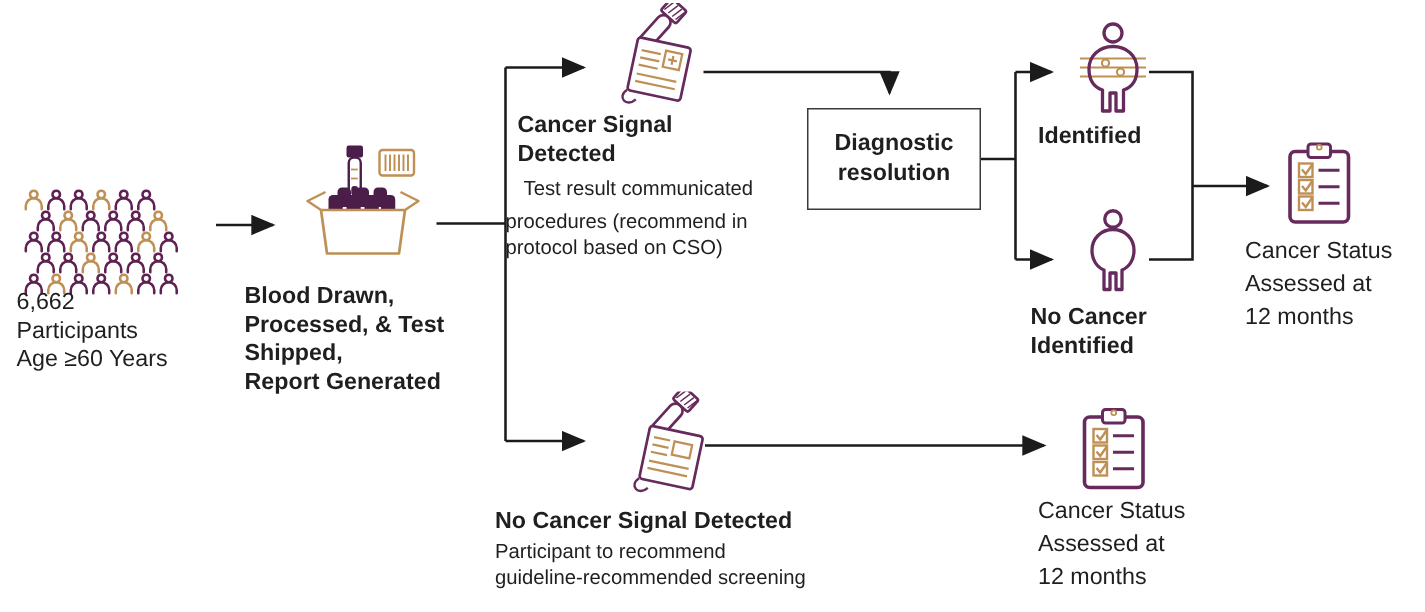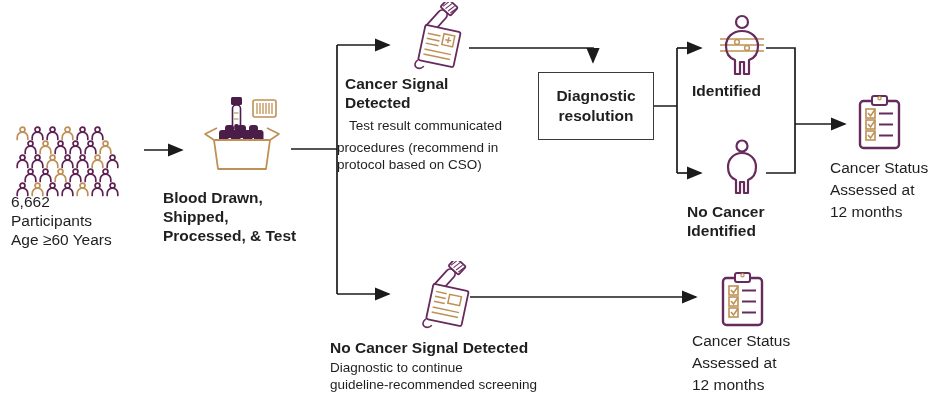--- a/index.html
+++ b/index.html
@@ -210,22 +210,23 @@
         <rect x="39" y="38" width="9.5" height="13" rx="3"></rect>
         <rect x="50" y="38" width="9.5" height="13" rx="3"></rect>
       </g>
       <path d="M10,48 L66,48 L62,77 L14,77 Z" fill="#fff" stroke="#bf9055" stroke-width="1.8" stroke-linejoin="round"></path>
       <path d="M10,48 L1,42 L13,36" fill="#fff" stroke="#bf9055" stroke-width="1.6" stroke-linejoin="round"></path>
       <path d="M66,48 L75,42 L63,36" fill="#fff" stroke="#bf9055" stroke-width="1.6" stroke-linejoin="round"></path>
     </svg>
   </div>
   <div class="abs node txt t-bold" style="left:163px;top:172px;width:160px;margin-top:16px;">
     <div>Blood Drawn,</div>
+    <div>Processed, &amp; Test</div>
     <div>Shipped,</div>
-    <div>Processed, &amp; Test</div>
+    <div>Report Generated</div>
   </div>
 
   <div class="abs node" style="left:399px;top:2px;width:74px;height:74px;">
     <svg width="74" height="74" viewBox="0 0 74 74">
       <g transform="rotate(42 48 8)">
         <rect x="43" y="10" width="9.5" height="28" rx="4.7" fill="#fff" stroke="#662a5c" stroke-width="1.8"></rect>
         <rect x="41" y="-1" width="13.5" height="11" rx="1.5" fill="#fff" stroke="#662a5c" stroke-width="1.8"></rect>
         <g stroke="#662a5c" stroke-width="1">
           <line x1="44" y1="0" x2="42.5" y2="8"></line>
             <line x1="47.5" y1="0" x2="46" y2="8"></line>
@@ -339,21 +340,21 @@
             <line x1="26" y1="38" x2="37" y2="38"></line>
           <line x1="26" y1="43" x2="37" y2="43"></line>
             <line x1="26" y1="49" x2="53" y2="49"></line>
           <line x1="26" y1="54" x2="53" y2="54"></line>
         </g>
       </g>
     </svg>
   </div>
   <div class="abs node txt t-bold" style="left:330px;top:338px;width:226px;">No Cancer Signal Detected</div>
   <div class="abs node txt t-sub" style="left:330px;top:359px;width:226px;">
-    <div>Diagnostic to continue</div>
+    <div>Participant to recommend</div>
     <div>guideline-recommended screening</div>
   </div>
 
   <div class="abs node" style="left:720px;top:271px;width:45px;height:57px;">
     <svg width="45" height="57" viewBox="0 0 45 57">
       <rect x="3" y="7" width="39" height="47" rx="3.5" fill="#fff" stroke="#662a5c" stroke-width="2.4"></rect>
       <rect x="15" y="2" width="15" height="9" rx="2" fill="#fff" stroke="#662a5c" stroke-width="2"></rect>
       <circle cx="22.5" cy="4.2" r="1.6" fill="none" stroke="#bf9055" stroke-width="1.2"></circle>
       <g>
         <rect x="9" y="15" width="9" height="9" fill="#fff" stroke="#bf9055" stroke-width="1.6"></rect>

